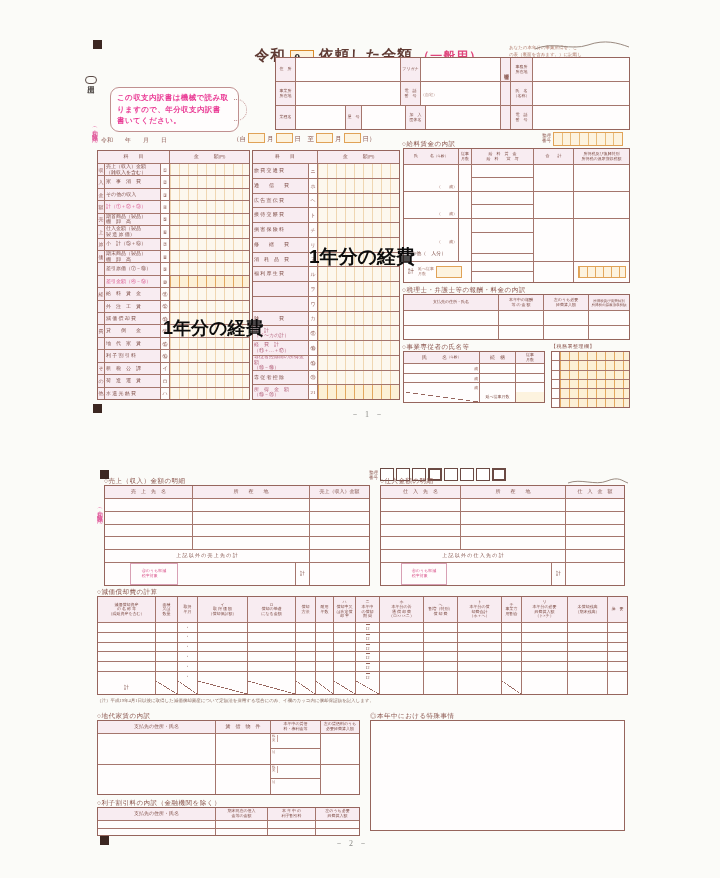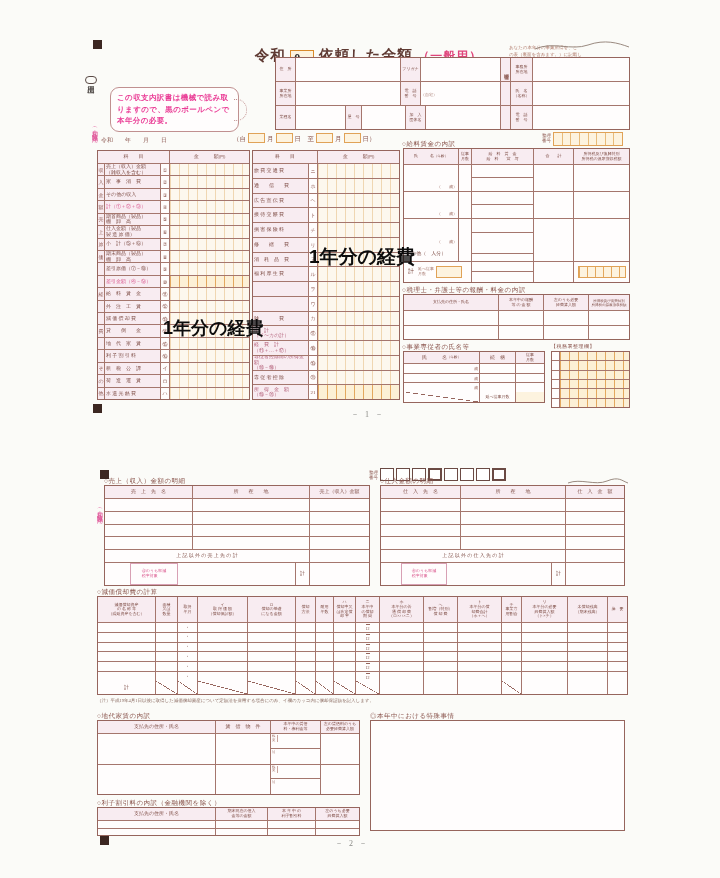--- a/index.html
+++ b/index.html
@@ -71,22 +71,22 @@
   <div class="page" id="p1">
     <div class="crop" style="left:0;top:0"></div>
     <div class="crop" style="left:0;top:364px"></div>
 
     <div class="teishutsu" style="left:-8px;top:36px">提出用</div>
     <div class="eranote" style="left:-3px;top:84px">（令和二年分以降用）</div>
     <div class="abs t6" style="left:8px;top:97px;color:#8a544c">令和　　年　　月　　日</div>
 
     <div class="bubble" style="left:17px;top:47px;width:129px">
       <div>この収支内訳書は機械で読み取</div>
-      <div>りますので、黒のボールペンで</div>
-      <div>本年分の必要。</div>
+      <div>りますので、年分収支内訳書</div>
+      <div>書いてください。</div>
     </div>
 
     <div class="title" style="left:138px;top:6px;width:275px">
       <span>令和</span>
       <span class="ybox">0</span>
       <span>依頼した金額</span>
       <span class="kind">（一般用）</span>
     </div>
     <div class="tnote pre" style="left:416px;top:5px;width:96px">あなたの本年分の事業所得を、こ
 の表（裏面を含みます。）に記載し

